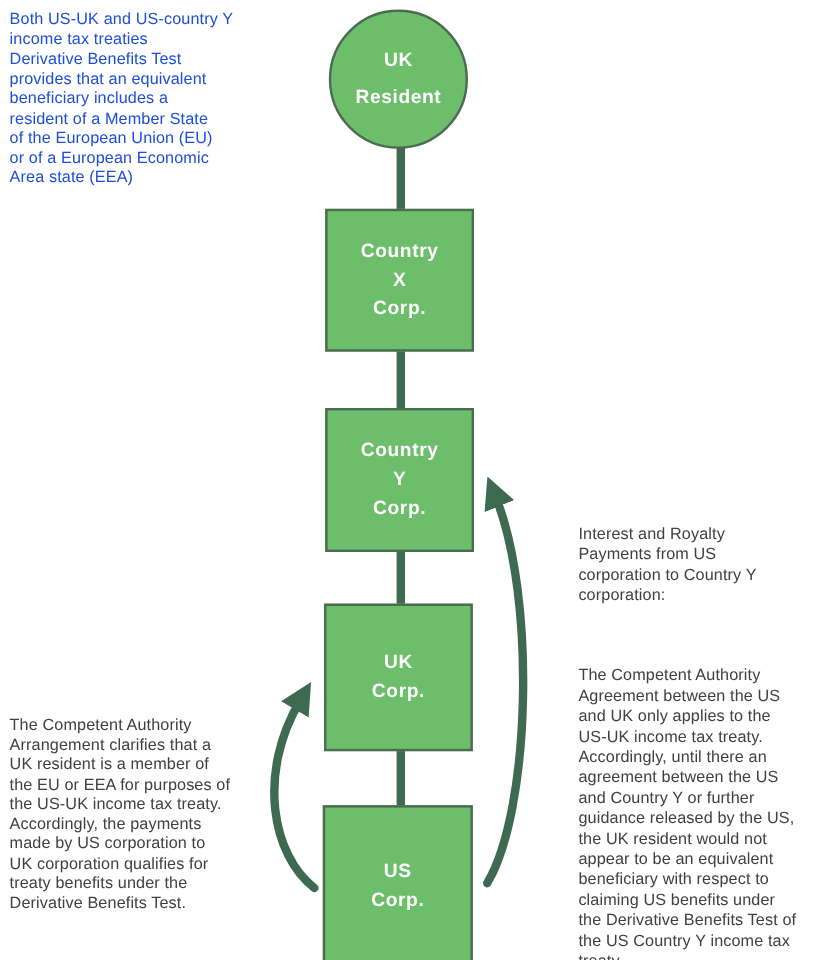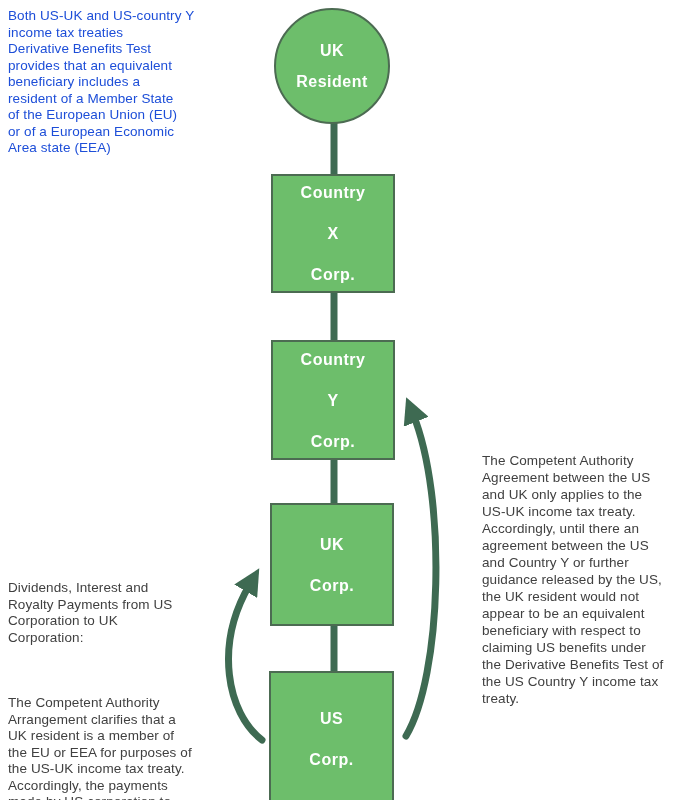--- a/index.html
+++ b/index.html
@@ -34,21 +34,21 @@
     font-weight: bold;
     font-size: 16px;
     letter-spacing: 0.5px;
   }
   .node-circle {
     left: 274px; top: 8px;
     width: 116px; height: 116px;
     border-radius: 50%;
   }
   .node-circle .node-label { line-height: 31px; }
-  .node-box .node-label { line-height: 41px; }
+  .node-box .node-label { line-height: 24px; }
   .node-box-x  { left: 271px; top: 174px; width: 124px; height: 119px; }
   .node-box-y  { left: 271px; top: 340px; width: 124px; height: 120px; }
   .node-box-uk { left: 270px; top: 503px; width: 124px; height: 123px; }
   .node-box-us { left: 269px; top: 671px; width: 125px; height: 135px; }
   .annot {
     position: absolute;
     z-index: 2;
     font-size: 13.5px;
     line-height: 16.5px;
     letter-spacing: 0.1px;
@@ -106,37 +106,37 @@
 income tax treaties
 Derivative Benefits Test
 provides that an equivalent
 beneficiary includes a
 resident of a Member State
 of the European Union (EU)
 or of a European Economic
 Area state (EEA)</div>
 
   <div class="annot annot-bottom-left" style="color: rgb(64, 64, 64);">
-    <div class="annot-heading">Dividends, Interest and
-Royalty Payments from US
-Corporation to UK
-Corporation:</div>
     <div class="annot-body">The Competent Authority
 Arrangement clarifies that a
 UK resident is a member of
 the EU or EEA for purposes of
 the US-UK income tax treaty.
 Accordingly, the payments
 made by US corporation to
 UK corporation qualifies for
 treaty benefits under the
 Derivative Benefits Test.</div>
   </div>
 
   <div class="annot annot-right" style="color: rgb(64, 64, 64);">
+    <div class="annot-heading">Interest and Royalty
+Payments from US
+corporation to Country Y
+corporation:</div>
     <div class="annot-body">The Competent Authority
 Agreement between the US
 and UK only applies to the
 US-UK income tax treaty.
 Accordingly, until there an
 agreement between the US
 and Country Y or further
 guidance released by the US,
 the UK resident would not
 appear to be an equivalent

